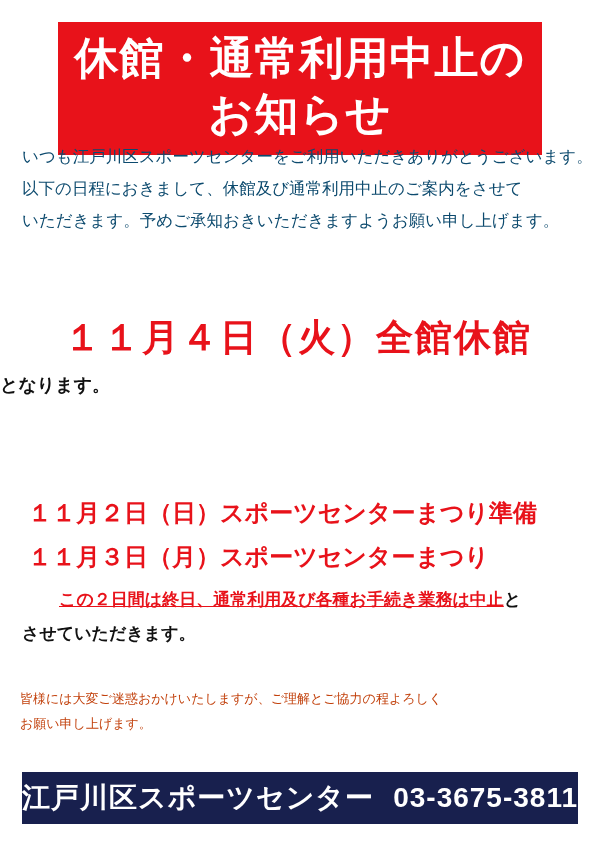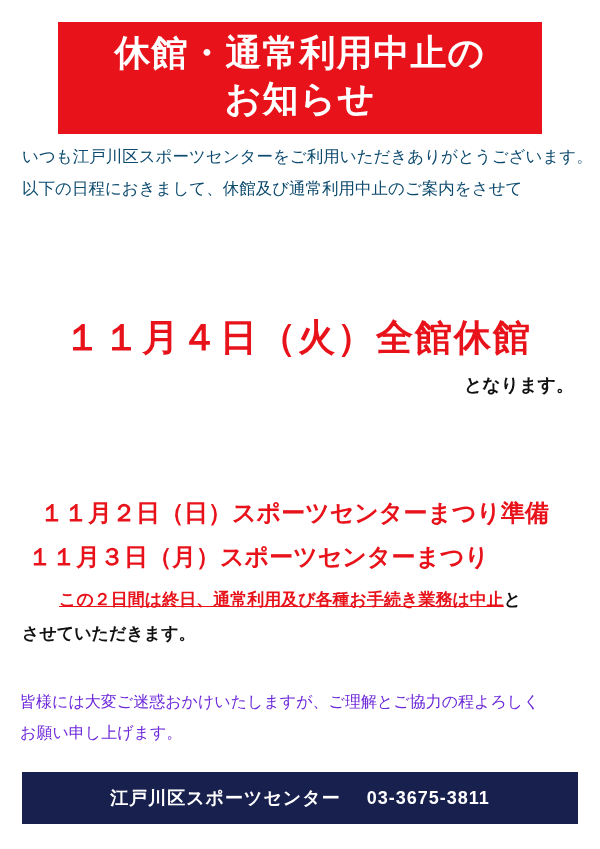--- a/index.html
+++ b/index.html
@@ -27,21 +27,21 @@
     left: 58px;
     top: 22px;
     width: 484px;
     background: #e8121a;
     color: #ffffff;
     text-align: center;
     padding: 8px 4px 12px 4px;
     box-sizing: border-box;
   }
   .header-line {
-    font-size: 36px;
+    font-size: 44px;
     font-weight: bold;
     line-height: 1.28;
     letter-spacing: 1px;
     white-space: nowrap;
   }
 
   
   .intro {
     position: absolute;
     left: 22px;
@@ -73,21 +73,20 @@
     font-weight: bold;
     color: #e8121a;
     letter-spacing: 2px;
     white-space: nowrap;
   }
   .becomes {
     position: absolute;
     left: 0;
     top: 373px;
     width: 574px;
-    text-align: right;
     font-size: 18px;
     font-weight: bold;
     color: #111111;
   }
   .note {
     position: absolute;
     left: 26px;
     top: 408px;
     width: 560px;
     font-size: 16px;
@@ -106,21 +105,21 @@
   
   .event-line {
     position: absolute;
     left: 28px;
     font-size: 24px;
     font-weight: bold;
     color: #e8121a;
     white-space: nowrap;
     letter-spacing: 0px;
   }
-  .event-line.l1 { top: 497px; margin-left: 12px; }
+  .event-line.l1 { top: 497px; }
   .event-line.l2 { top: 541px; }
 
   .cancel-line {
     position: absolute;
     left: 28px;
     top: 588px;
     width: 560px;
     font-size: 17px;
     font-weight: bold;
     white-space: nowrap;
@@ -141,61 +140,62 @@
     font-weight: bold;
     color: #111111;
   }
 
   
   .closing {
     position: absolute;
     left: 20px;
     top: 686px;
     width: 565px;
-    font-size: 16px;
+    font-size: 13px;
     line-height: 1.95;
-    color: #6d28d9;
+    color: #c2410c;
   }
   .closing div { white-space: nowrap; }
 
   
   .footer-bar {
     position: absolute;
     left: 22px;
     top: 772px;
     width: 556px;
     height: 52px;
     background: #18204e;
     color: #ffffff;
     display: flex;
     align-items: center;
     justify-content: center;
     box-sizing: border-box;
   }
   .footer-text {
-    font-size: 18px;
+    font-size: 28px;
     font-weight: bold;
     letter-spacing: 1px;
     white-space: nowrap;
   }
   .footer-gap { display: inline-block; width: 26px; }
 </style>
 </head>
 <body>
 
 <div class="page">
 
   <div class="header-banner">
     <div class="header-line">休館・通常利用中止の</div>
     <div class="header-line">お知らせ</div>
   </div>
 
   <div class="intro">
     <div>いつも江戸川区スポーツセンターをご利用いただきありがとうございます。</div>
     <div>以下の日程におきまして、休館及び通常利用中止のご案内をさせて</div>
+    <div>いただきます。予めご承知おきいただきますようお願い申し上げます。</div>
   </div>
 
   <div class="big-date-line">１１月４日（火）全館休館</div>
   <div class="becomes">となります。</div>
 
 
   <div class="event-line l1">１１月２日（日）スポーツセンターまつり準備</div>
   <div class="event-line l2">１１月３日（月）スポーツセンターまつり</div>
 
   <div class="cancel-line">

